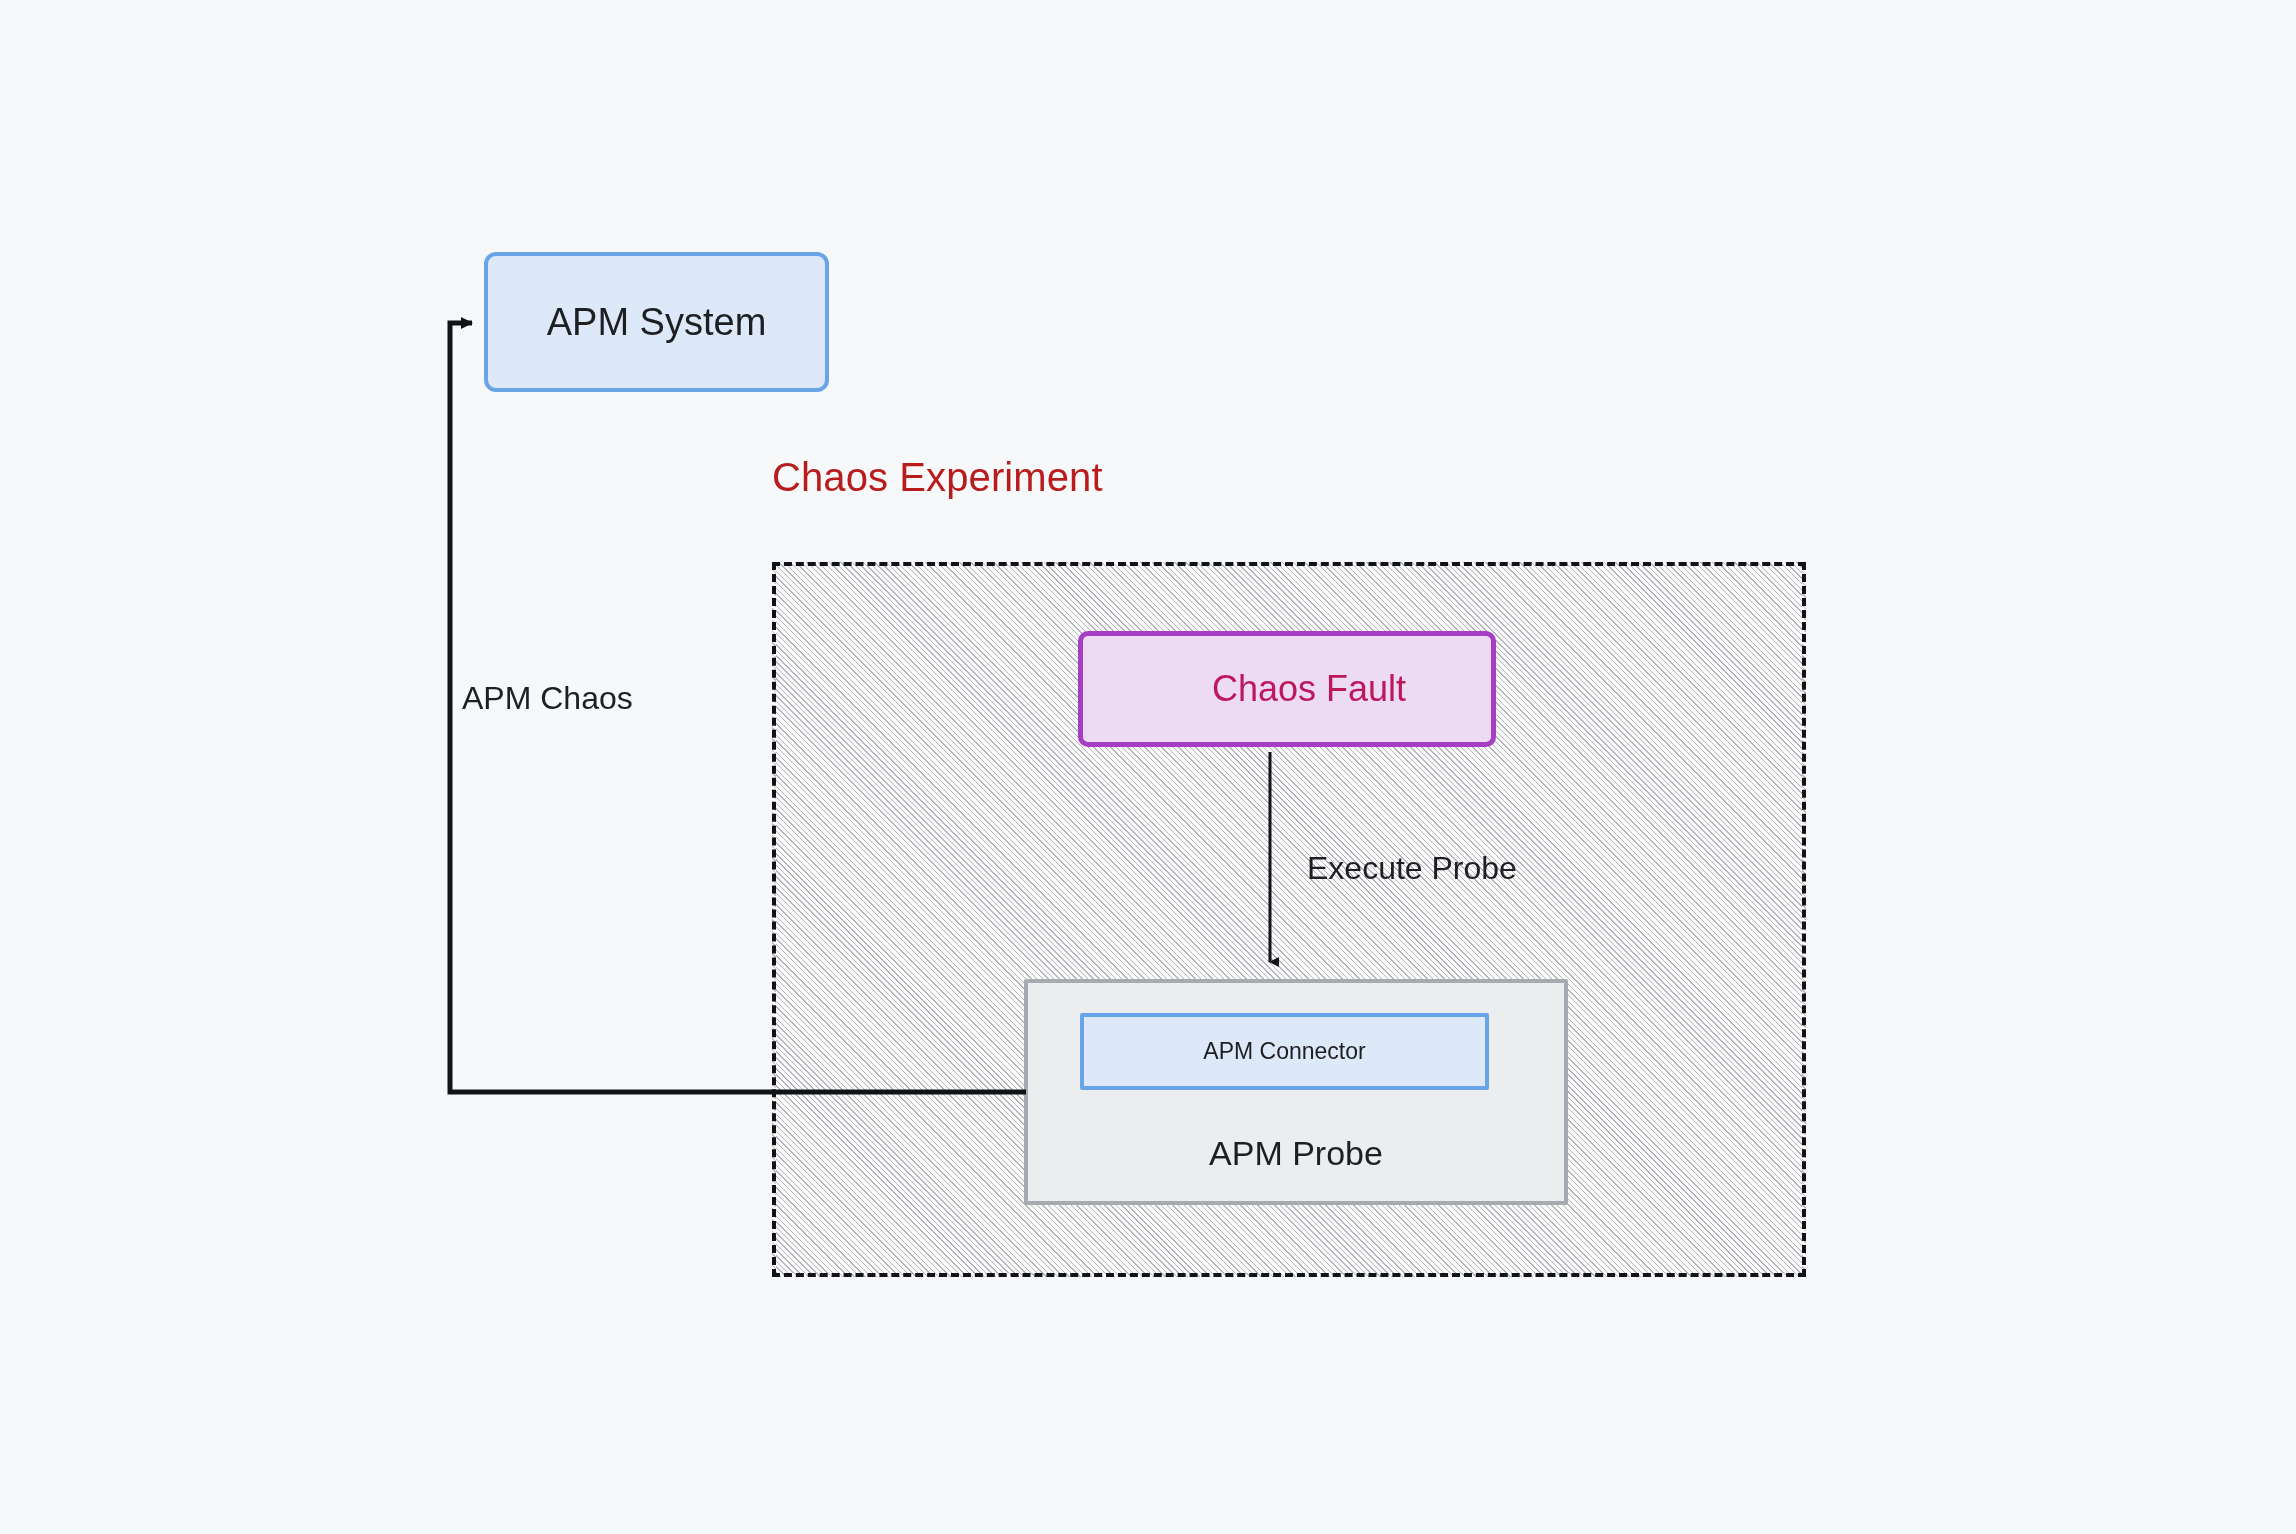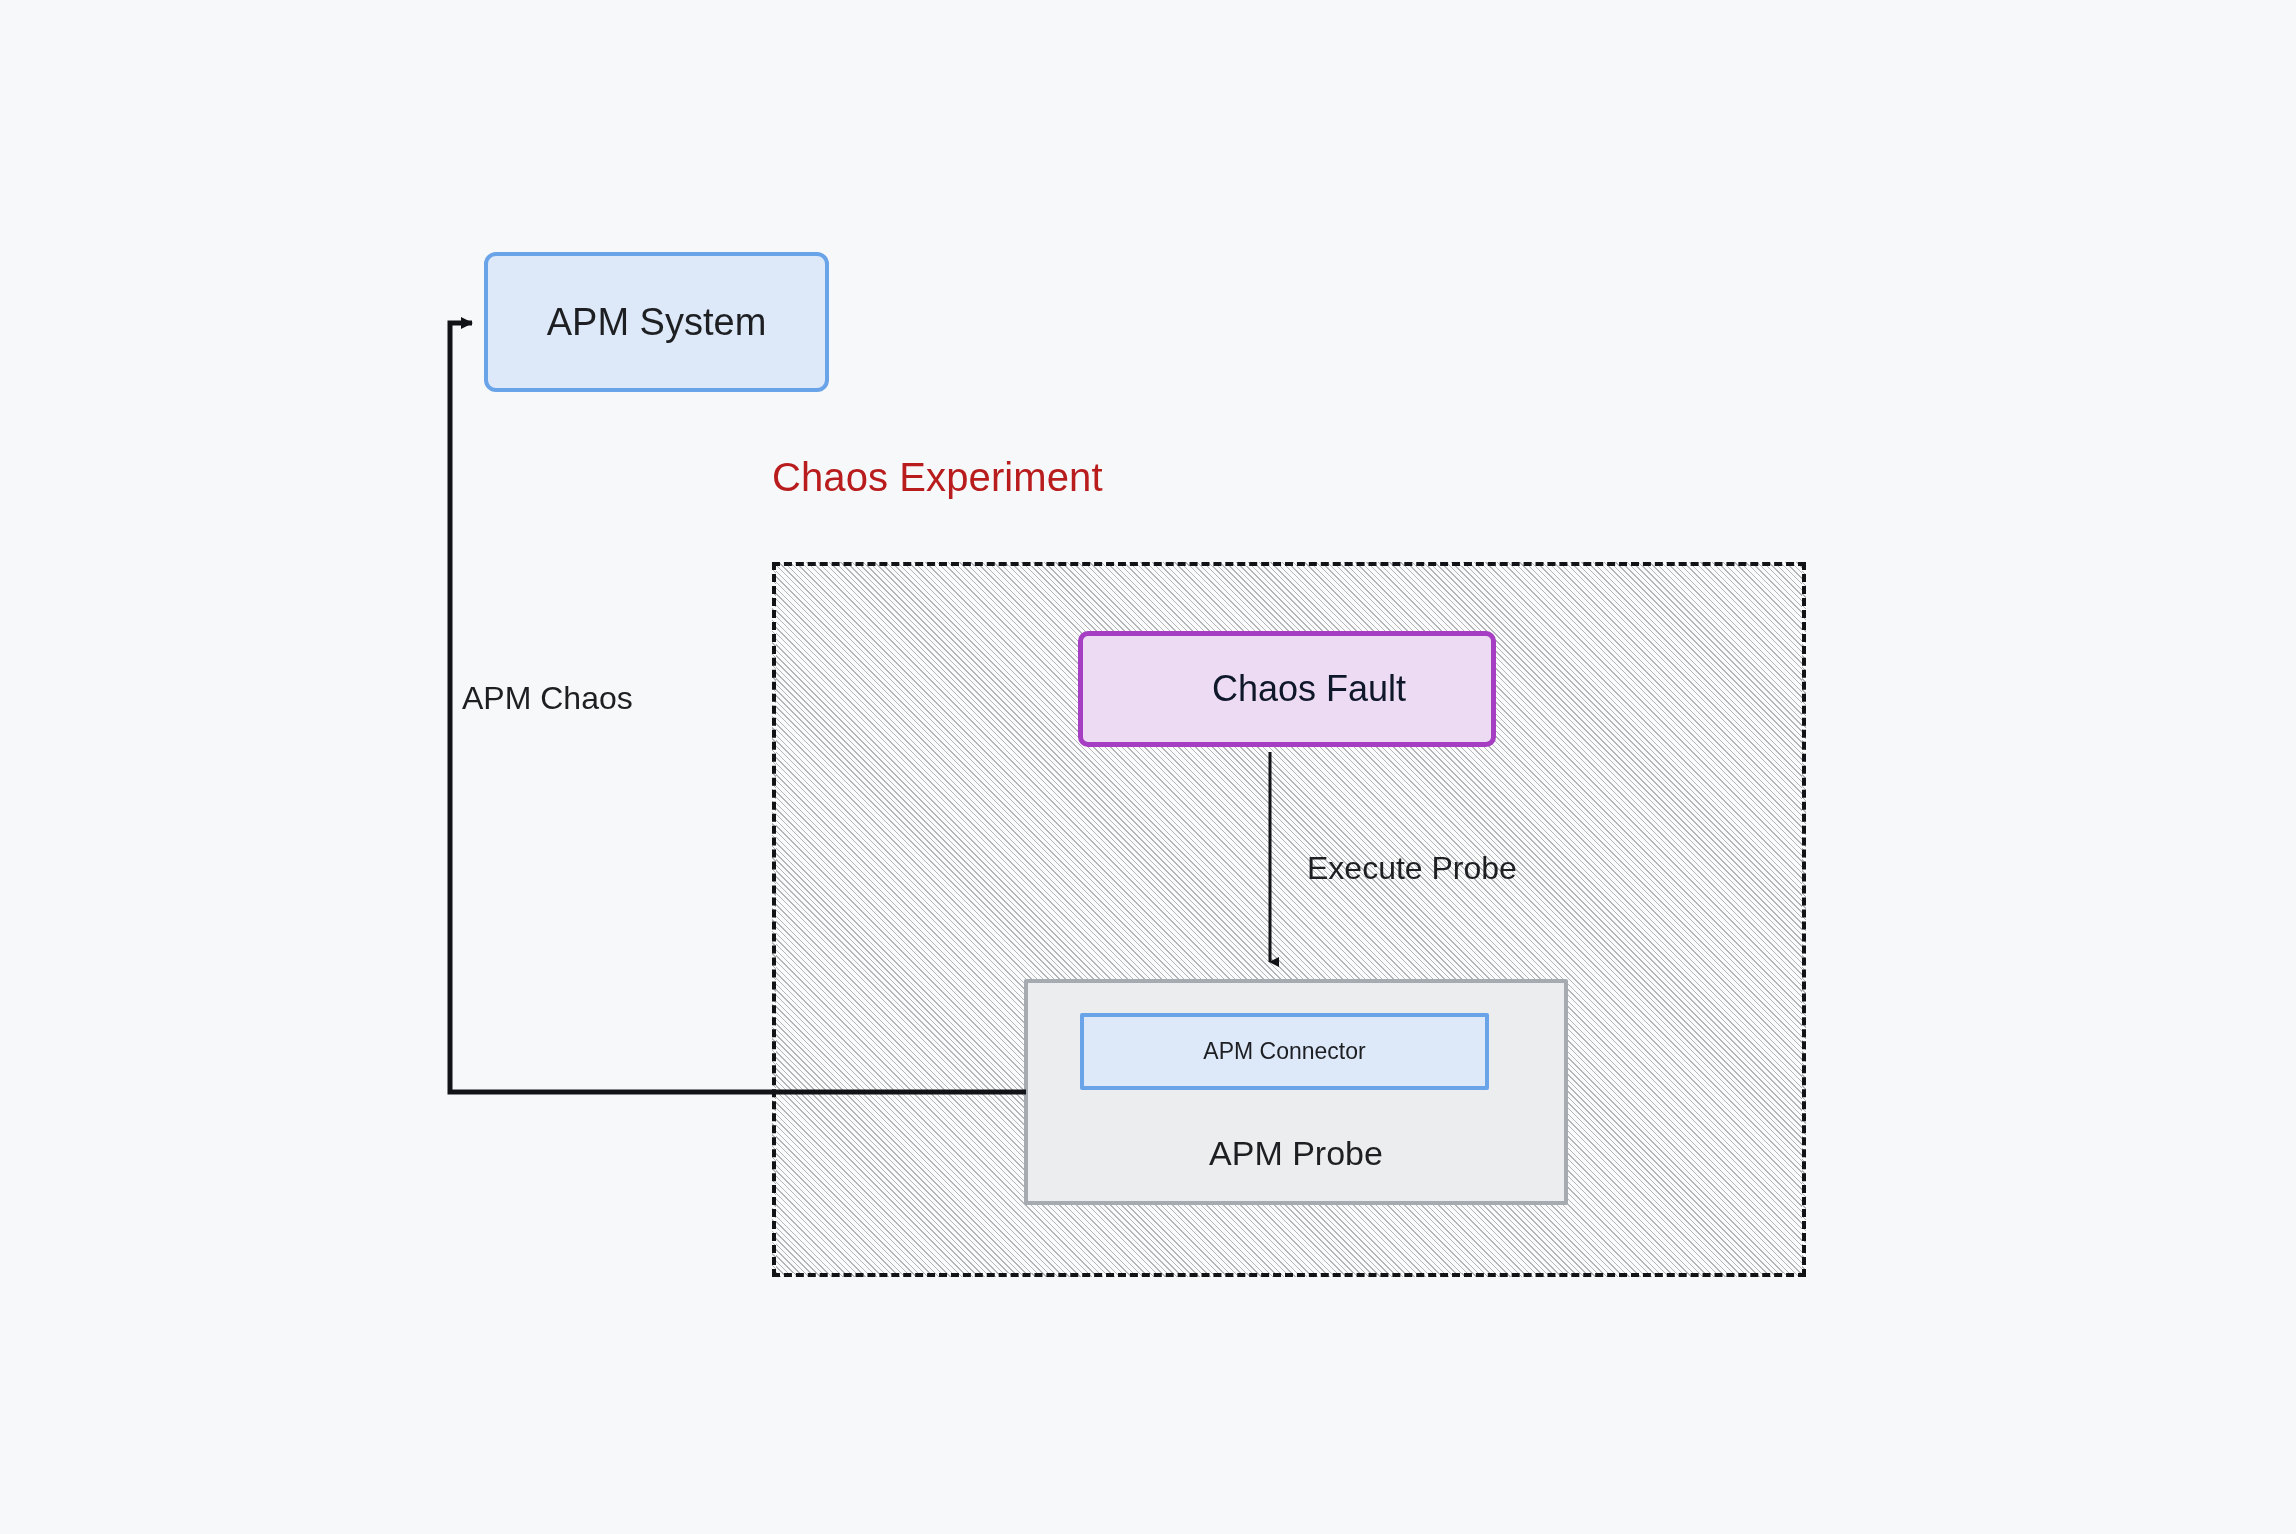--- a/index.html
+++ b/index.html
@@ -76,21 +76,21 @@
 
   .node-chaos-fault {
     left: 1078px;
     top: 631px;
     width: 418px;
     height: 116px;
     background: #ecdbf3;
     border: 5px solid #a53ec2;
     border-radius: 10px;
     font-size: 36px;
-    color: #0f172a;
+    color: #be185d;
     padding-left: 44px;
   }
 
   .node-apm-probe {
     left: 1024px;
     top: 979px;
     width: 544px;
     height: 226px;
     background: #ecedee;
     border: 4px solid #a6abb1;

